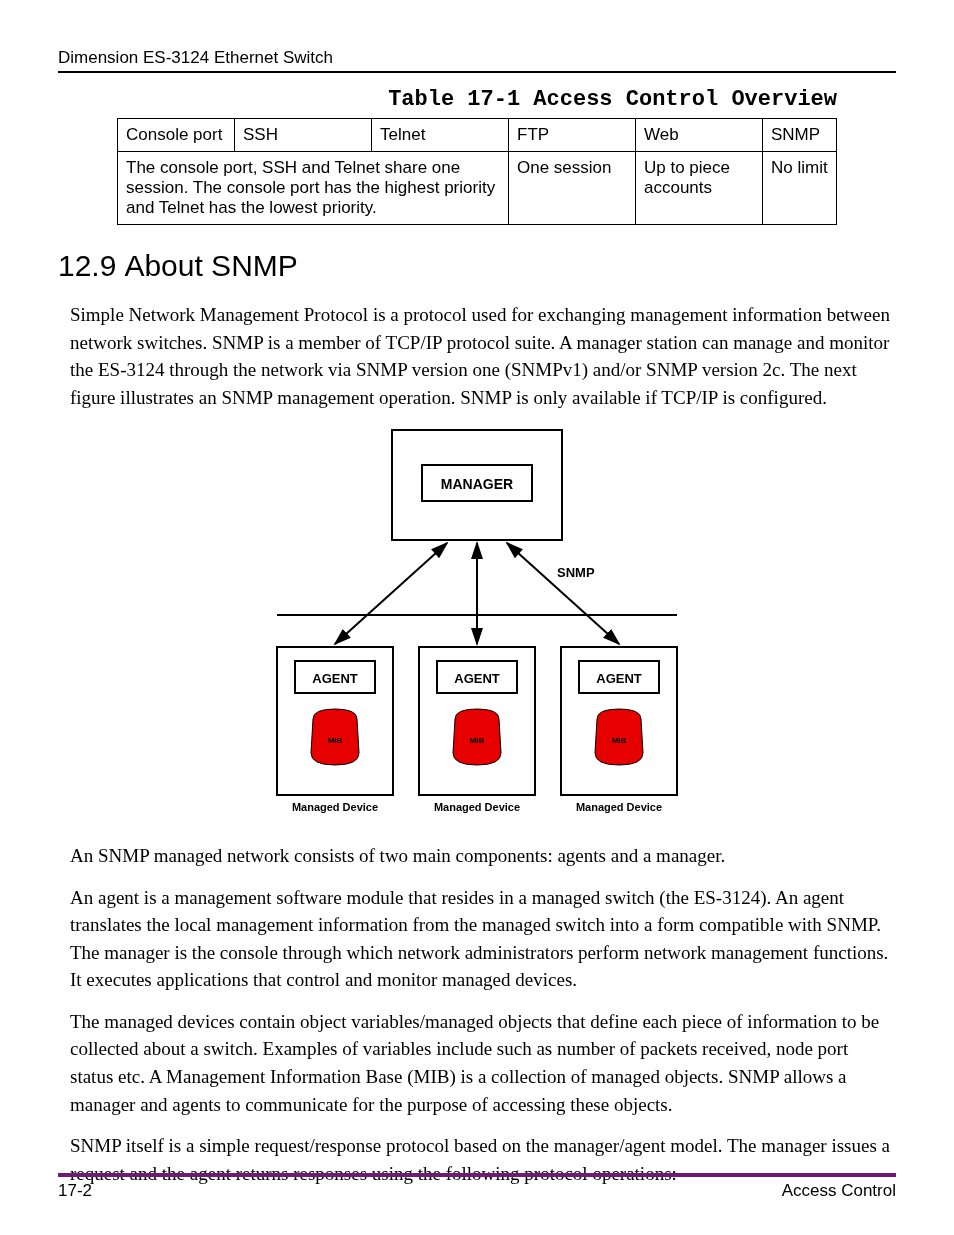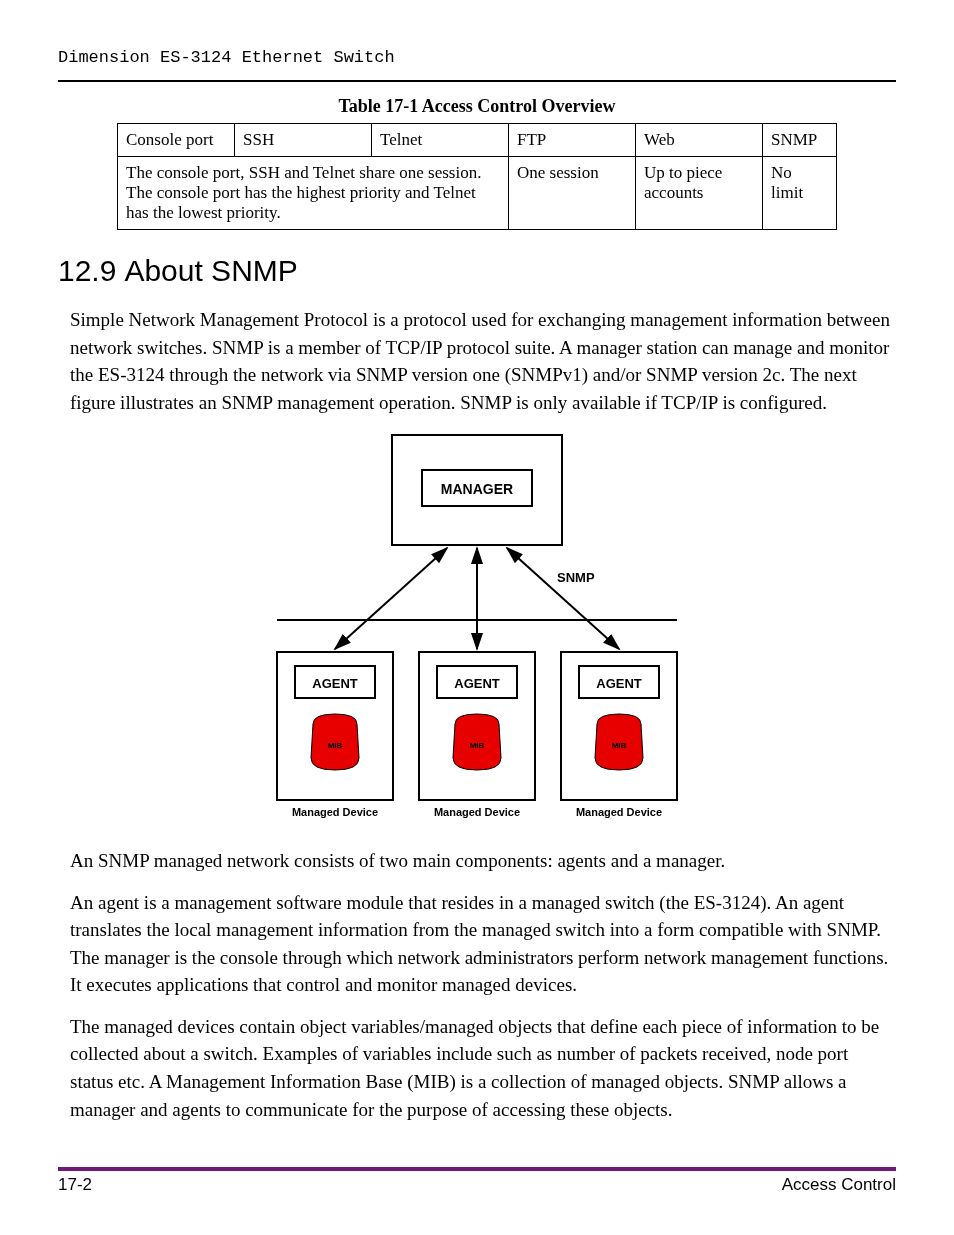--- a/index.html
+++ b/index.html
@@ -11,40 +11,40 @@
   }
   .page {
     width: 954px;
     min-height: 1235px;
     margin: 0 auto;
     box-sizing: border-box;
     padding: 48px 58px 40px 58px;
     position: relative;
   }
   .header-line {
-    font-family: Liberation Mono, monospace;
+    font-family: Liberation Sans, sans-serif;
     font-size: 17px;
-    padding-bottom: 13px;
+    padding-bottom: 3px;
     border-bottom: 2px solid #000;
     margin-bottom: 14px;
   }
   .table-caption, .figure-caption {
-    text-align: center;
-    font-family: Liberation Serif, serif;
+    text-align: right;
+    font-family: Liberation Mono, monospace;
     font-weight: bold;
-    font-size: 18px;
+    font-size: 22px;
     margin: 4px 0 6px 0;
   }
   .table-wrap {
     margin: 0 auto 20px auto;
     width: 720px;
   }
   table {
     border-collapse: collapse;
-    font-family: Liberation Serif, serif;
+    font-family: Liberation Sans, sans-serif;
     font-size: 17px;
     width: 100%;
   }
   th, td {
     border: 1px solid #000;
     padding: 6px 8px;
     text-align: left;
     vertical-align: top;
     font-weight: normal;
   }
@@ -170,18 +170,19 @@
           <text x="58" y="96" text-anchor="middle" font-size="8" font-weight="bold" fill="#000">MIB</text>
           <text x="58" y="164" text-anchor="middle" font-size="11" font-weight="bold">Managed Device</text>
         </g>
       </svg>
     </div>
   </div>
 
   <p class="body">An SNMP managed network consists of two main components: agents and a manager.</p>
   <p class="body">An agent is a management software module that resides in a managed switch (the ES-3124). An agent translates the local management information from the managed switch into a form compatible with SNMP. The manager is the console through which network administrators perform network management functions. It executes applications that control and monitor managed devices.</p>
   <p class="body">The managed devices contain object variables/managed objects that define each piece of information to be collected about a switch. Examples of variables include such as number of packets received, node port status etc. A Management Information Base (MIB) is a collection of managed objects.  SNMP allows a manager and agents to communicate for the purpose of accessing these objects.</p>
+  <p class="body">SNMP itself is a simple request/response protocol based on the manager/agent model. The manager issues a request and the agent returns responses using the following protocol operations:</p>
 
   <div class="footer">
     <span>17-2</span>
     <span>Access Control</span>
   </div>
 </div>
 
 </body></html>

